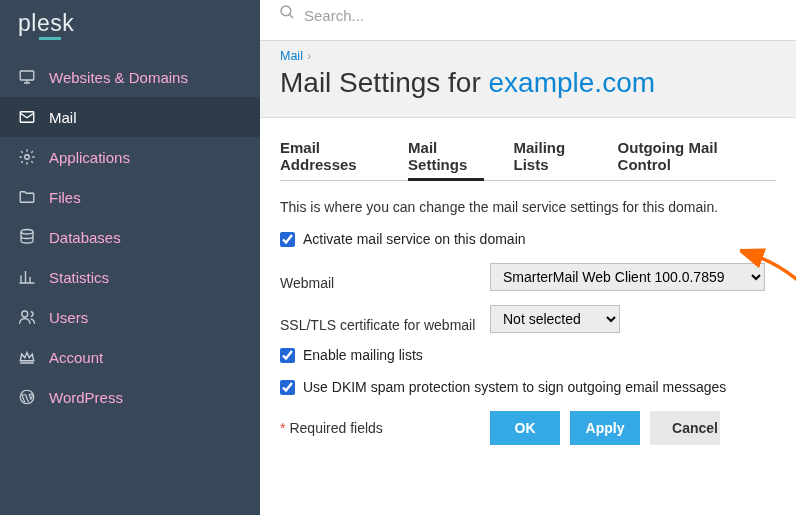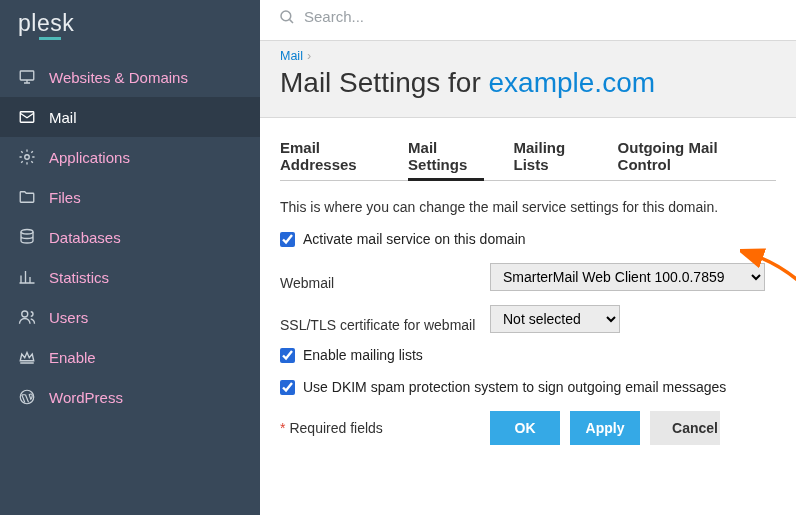--- a/index.html
+++ b/index.html
@@ -12,21 +12,21 @@
 .logo { font-size: 23px; font-weight: 300; color: #e9edf0; letter-spacing: 0.5px; position: relative; display: inline-block; }
 .logo::after { content: ""; position: absolute; left: 21px; bottom: -3px; width: 22px; height: 3px; background: #4fb9b8; }
 .nav { list-style: none; margin-top: 12px; }
 .nav-item { display: flex; align-items: center; padding: 11px 18px; cursor: pointer; font-size: 15px; color: #f9a8d4; }
 .nav-item.active { background: #2e3b49; color: #fff; }
 .nav-item .icon { width: 18px; height: 18px; margin-right: 13px; flex-shrink: 0; }
 .nav-item .icon svg { width: 18px; height: 18px; }
 
 
 .content { flex: 1; display: flex; flex-direction: column; position: relative; }
-.searchbar { height: 40px; border-left: 0; display: flex; align-items: flex-start; padding: 8px 18px; background: #fff; border-radius: 18px; }
+.searchbar { height: 40px; border-left: 0; display: flex; align-items: flex-end; padding: 16px 18px; background: #fff; border-radius: 18px; }
 .search-icon { color: #888; margin-right: 8px; }
 .search-input { border: none; outline: none; font-size: 15px; color: #555; width: 260px; background: transparent; }
 .search-input::placeholder { color: #9aa0a5; }
 
 .header { background: #f1f1f1; border-top: 1px solid #d9d9d9; border-bottom: 1px solid #d9d9d9; padding: 8px 20px 18px 20px; }
 .breadcrumb { font-size: 12.5px; color: #666; }
 .breadcrumb a { color: #0a7fd0; text-decoration: none; }
 .bc-sep { color: #aaa; padding-left: 4px; }
 .page-title { font-size: 28px; font-weight: 400; color: #333; margin-top: 4px; }
 .page-title .domain { color: #0d86d6; }
@@ -113,21 +113,21 @@
         <span class="icon"><svg viewBox="0 0 24 24" fill="none" stroke="#c9d1d8" stroke-width="1.8">
               <circle cx="9" cy="8" r="4"></circle>
               <path d="M2 21c0-3.9 3.1-7 7-7s7 3.1 7 7M17 11a3 3 0 100-6M22 21c0-3-2-5.5-5-6.4"></path>
             </svg></span>
         <span>Users</span>
       </li>
       <li class="nav-item">
         <span class="icon"><svg viewBox="0 0 24 24" fill="none" stroke="#c9d1d8" stroke-width="1.8">
               <path d="M3 17l2-9 4 5 3-7 3 7 4-5 2 9H3zM3 20h18"></path>
             </svg></span>
-        <span>Enable</span>
+        <span>Account</span>
       </li>
       <li class="nav-item">
         <span class="icon"><svg viewBox="0 0 24 24" fill="none" stroke="#c9d1d8" stroke-width="1.6">
               <circle cx="12" cy="12" r="9"></circle>
               <path d="M5 9l4 10M10 9l4 10M19 10c0 3-2 5-2 5l-2-6c1-1 4-2 4 1zM5 9h5"></path>
             </svg></span>
         <span>WordPress</span>
       </li>
     </ul>
   </aside>

